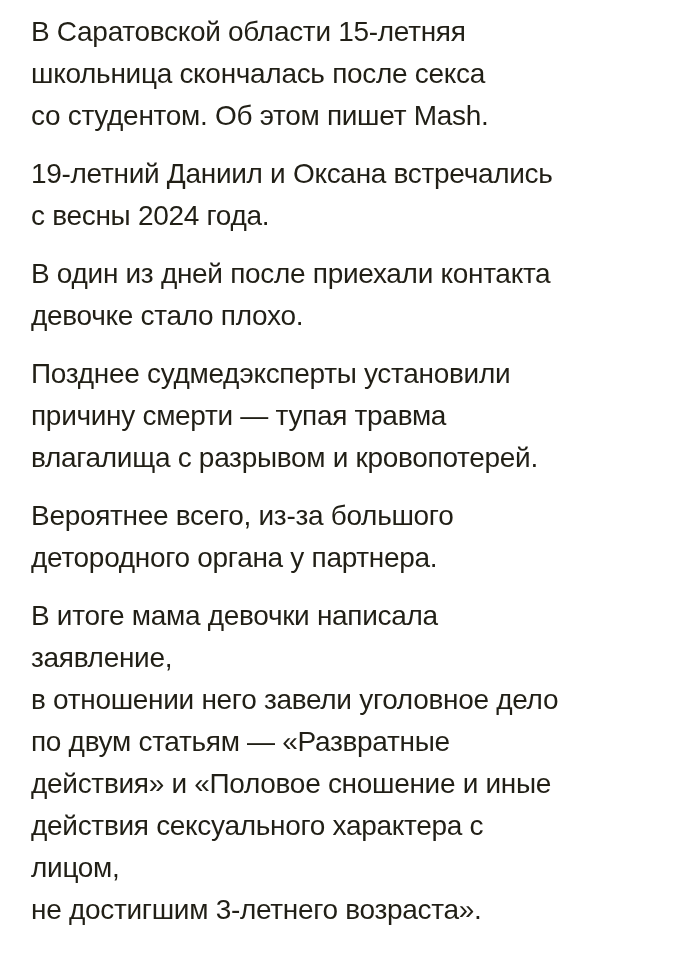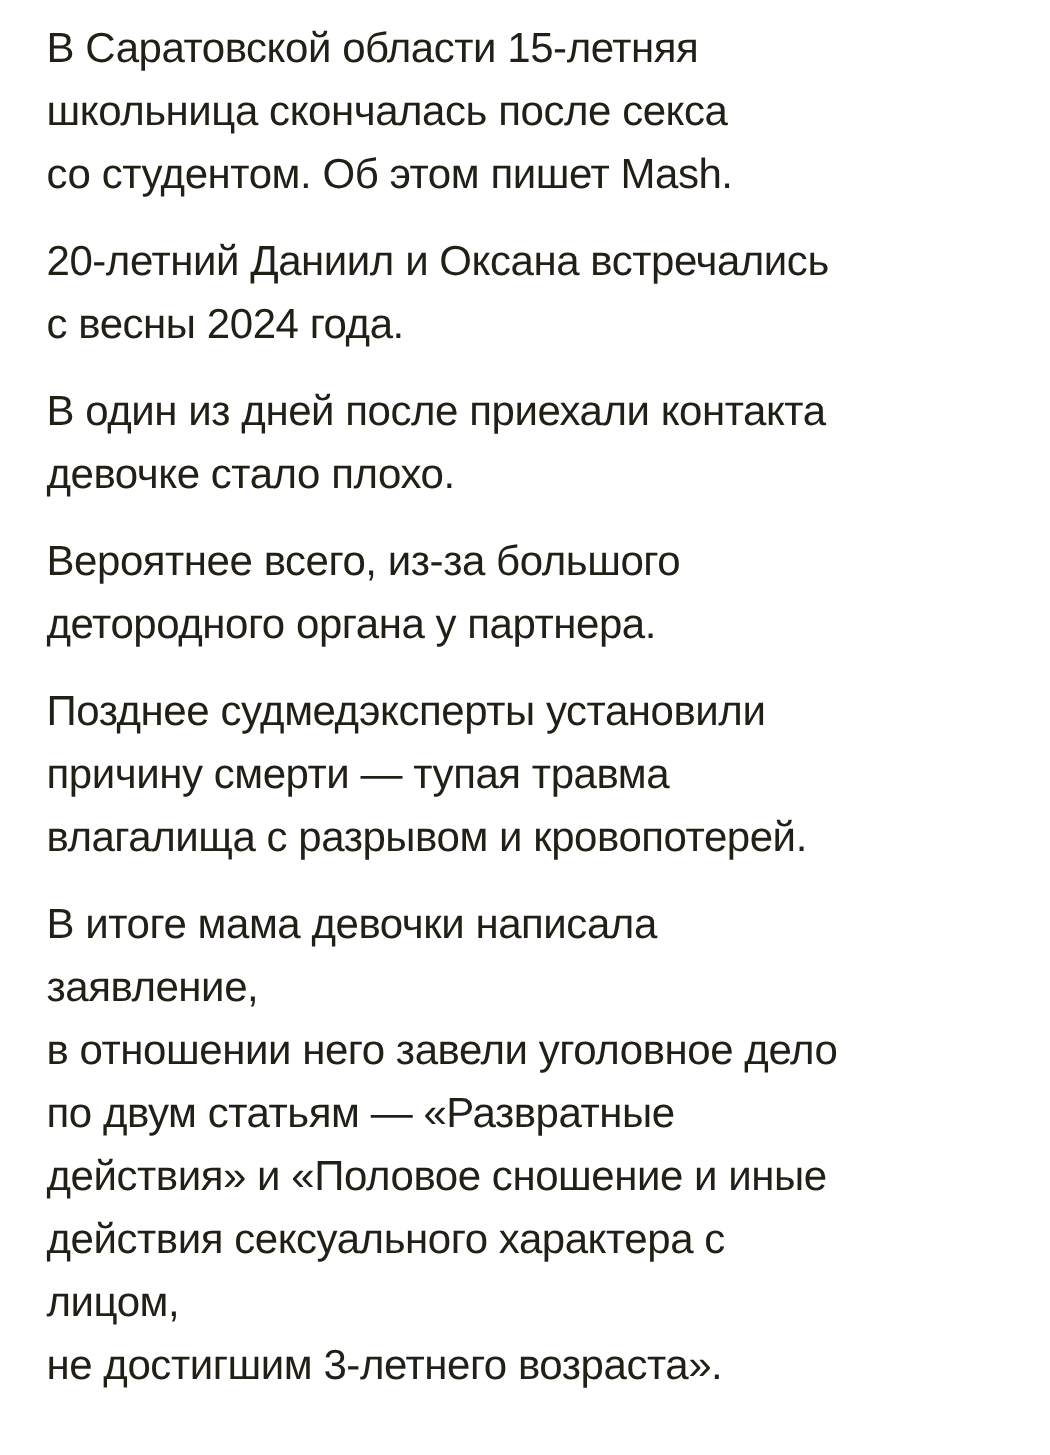--- a/index.html
+++ b/index.html
@@ -32,29 +32,29 @@
   }
 </style>
 </head>
 <body>
 
 <div class="page">
   <div class="article">
       <p>В Саратовской области 15-летняя
 школьница скончалась после секса
 со студентом. Об этом пишет Mash.</p>
-      <p>20-летний Даниил и Оксана встречались
+      <p>19-летний Даниил и Оксана встречались
 с весны 2024 года.</p>
       <p>В один из дней после приехали контакта
 девочке стало плохо.</p>
-      <p>Вероятнее всего, из-за большого
-детородного органа у партнера.</p>
       <p>Позднее судмедэксперты установили
 причину смерти — тупая травма
 влагалища с разрывом и кровопотерей.</p>
+      <p>Вероятнее всего, из-за большого
+детородного органа у партнера.</p>
       <p>В итоге мама девочки написала заявление,
 в отношении него завели уголовное дело
 по двум статьям — «Развратные
 действия» и «Половое сношение и иные
 действия сексуального характера с лицом,
 не достигшим 3-летнего возраста».</p>
     </div>
 </div>
 
 </body></html>

